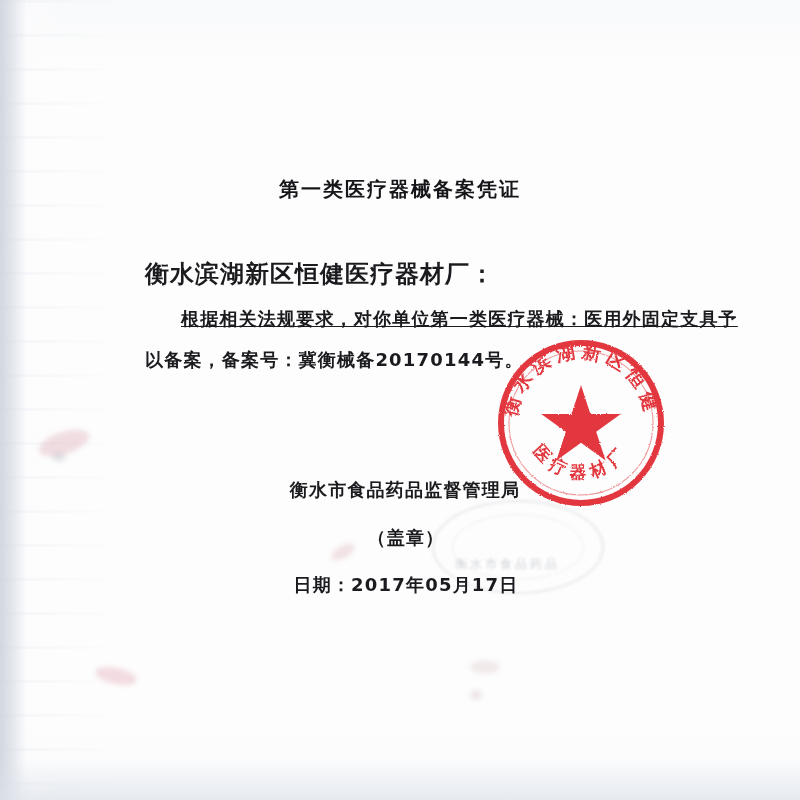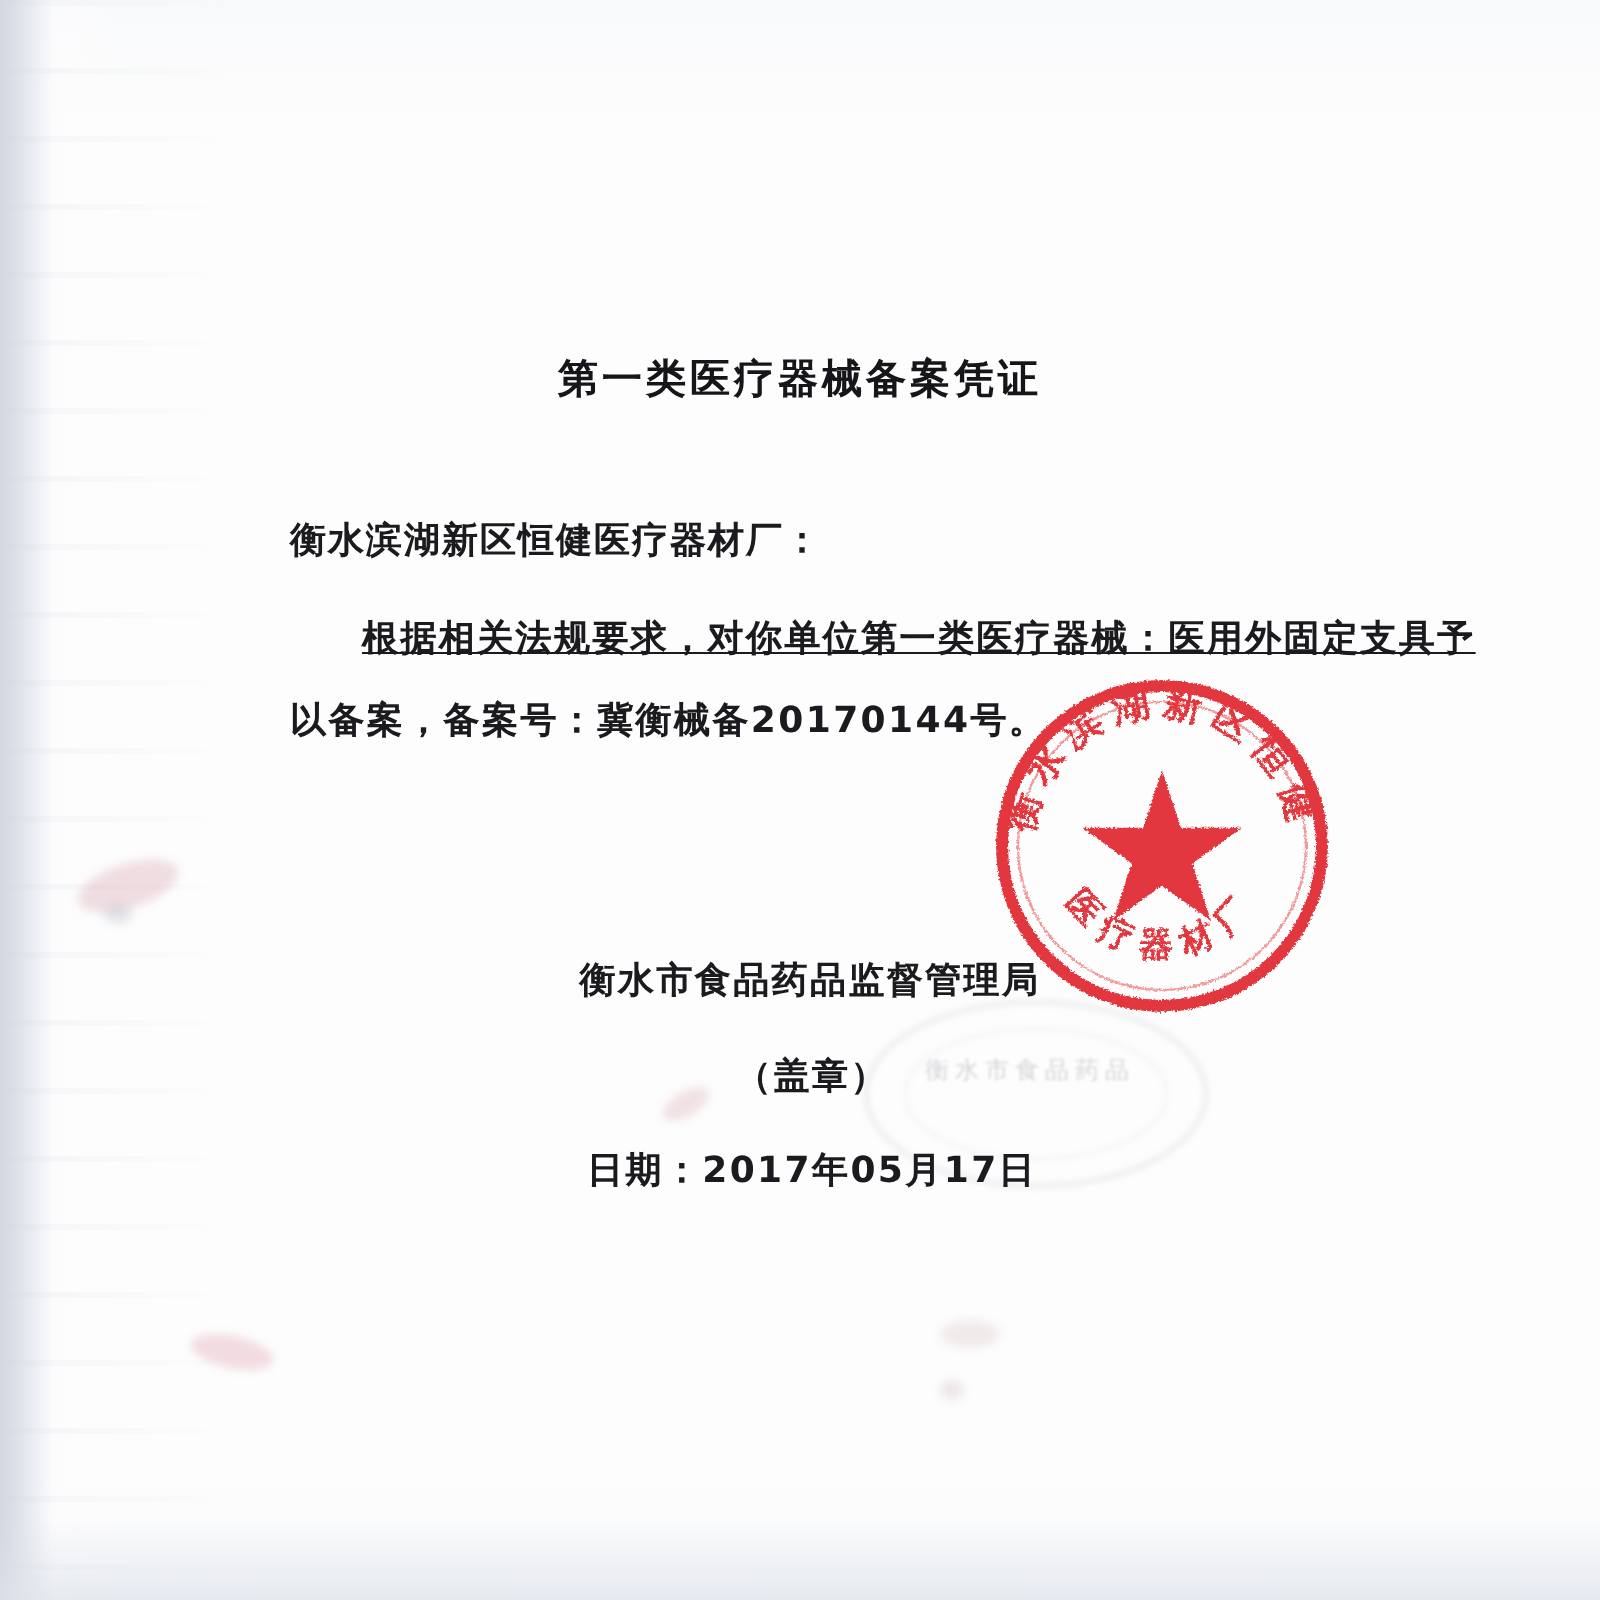--- a/index.html
+++ b/index.html
@@ -92,21 +92,21 @@
     text-align: center;
     font-size: 20px;
     font-weight: 700;
     letter-spacing: 2px;
     color: #16161a;
   }
 
   #recipient {
     top: 258px;
     left: 145px;
-    font-size: 18px;
+    font-size: 24px;
     font-weight: 700;
     letter-spacing: 1px;
   }
 
   #body-line-1 {
     top: 307px;
     left: 145px;
     font-size: 18px;
     font-weight: 700;
     letter-spacing: 1.2px;
@@ -182,23 +182,23 @@
   #ghost-seal::after {
     content: "";
     position: absolute;
     left: 18px; top: 12px; right: 18px; bottom: 12px;
     border-radius: 50%;
     border: 1px solid rgba(120,125,140,0.12);
   }
   #ghost-seal-text {
     position: absolute;
     left: 455px;
-    top: 527px;
+    top: 556px;
     width: 120px;
-    text-align: center;
+    text-align: left;
     font-size: 12px;
     color: rgba(110,115,130,0.30);
     letter-spacing: 3px;
     filter: blur(0.8px);
     pointer-events: none;
     white-space: nowrap;
   }
 </style>
 </head>
 <body>

